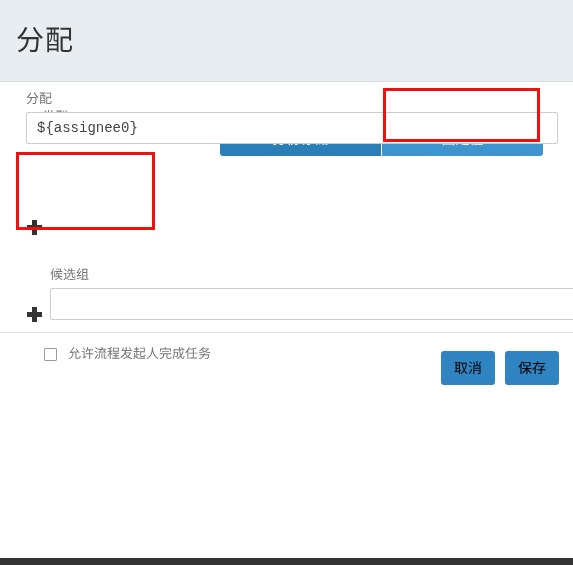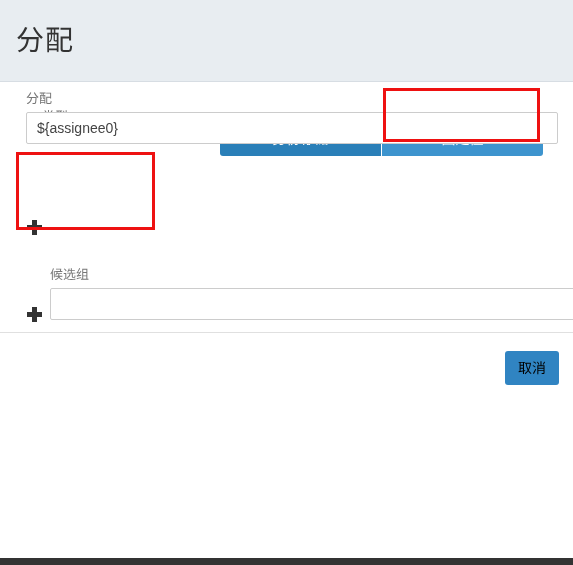--- a/index.html
+++ b/index.html
@@ -119,21 +119,21 @@
   }
   .field-input {
     display: block;
     width: 532px;
     height: 32px;
     box-sizing: border-box;
     border: 1px solid #cccccc;
     border-radius: 2px;
     background: #ffffff;
     font-size: 14px;
-    font-family: Liberation Sans, sans-serif;
+    font-family: Liberation Mono, monospace;
     color: #444444;
     padding: 0 10px;
     outline: none;
   }
   .field-input::placeholder { color: #bbbbbb; }
 
   .field-assign   { top: 8px; }
   .field-cand-user{ top: 83px; }
   .field-cand-grp { top: 184px; margin-left: 24px; }
 
@@ -262,25 +262,30 @@
     </div>
 
     <div class="plus-icon plus-user"></div>
 
     <div class="field field-cand-grp">
       <span class="field-label">候选组</span>
       <input class="field-input" type="text" value="" style="">
     </div>
     <div class="plus-icon plus-group"></div>
 
+    <div class="checkbox-row">
+      <span class="checkbox-box"></span>
+      <span class="checkbox-label">允许流程发起人完成任务</span>
+    </div>
 
   </div>
 
   <div class="dialog-footer">
     <button class="footer-btn">取消</button>
+    <button class="footer-btn">保存</button>
   </div>
 
 </div>
 
 <div class="bottom-strip"></div>
 
 <div class="annot annot-type-button"></div>
 <div class="annot annot-assign"></div>
 
 </body></html>

